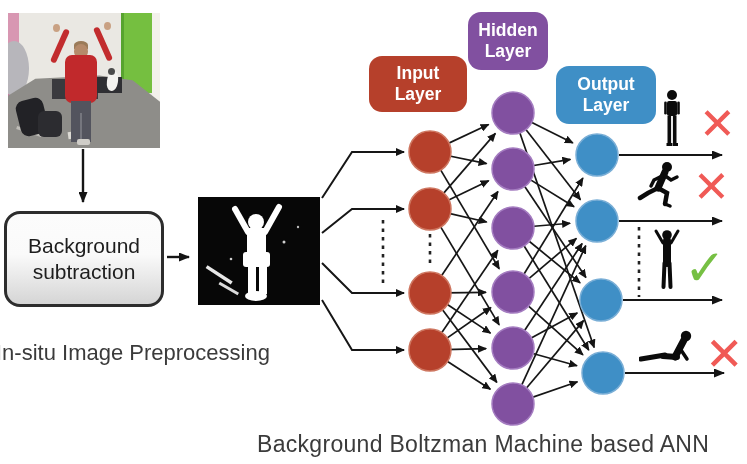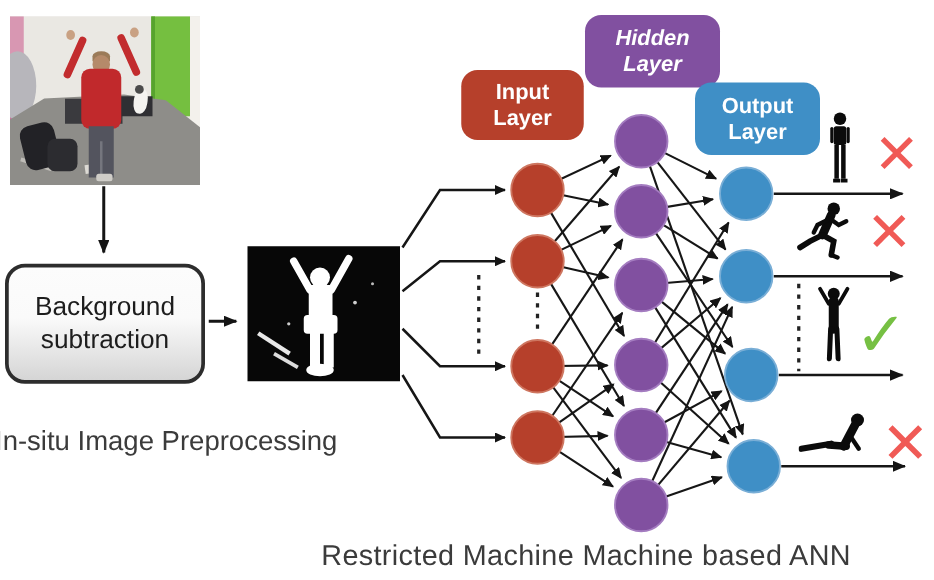--- a/index.html
+++ b/index.html
@@ -52,21 +52,21 @@
   .maskimg{left:198px;top:197px;width:122px;height:108px;background:#070707;}
   .maskimg svg{position:static;display:block;}
 
   
   #net-svg{left:0;top:0;width:747px;height:464px;pointer-events:none;}
 
   
   .badge{color:#fff;font-weight:bold;font-size:17.5px;line-height:1.18;text-align:center;
          display:flex;align-items:center;justify-content:center;border-radius:13px;padding:4px 8px;}
   .badge-input{left:369px;top:56px;width:98px;height:56px;}
-  .badge-hidden{left:468px;top:12px;width:108px;height:58px;font-style:italic;}
+  .badge-hidden{left:468px;top:12px;width:80px;height:58px;}
   .badge-output{left:556px;top:66px;width:100px;height:58px;}
 
   
   .pose svg{position:static;display:block;}
   .pose-standing{left:659px;top:89px;}
   .pose-running{left:637px;top:160px;}
   .pose-armsup{left:653px;top:227px;}
   .pose-lying{left:639px;top:327px;}
 
   
@@ -108,21 +108,21 @@
     <div class="ph-legs"></div>
     <div class="ph-leggap"></div>
     <div class="ph-shoe"></div>
   </div>
 
   <div class="bs-box">
     <span>Background subtraction</span>
   </div>
 
   <div class="caption caption-left">In-situ Image Preprocessing</div>
-  <div class="caption caption-bottom">Restricted Machine Machine based ANN</div>
+  <div class="caption caption-bottom">Background Boltzman Machine based ANN</div>
 
   <div class="maskimg">
     <svg viewBox="0 0 122 108" width="122" height="108">
       <line x1="37" y1="12" x2="50" y2="35" stroke="#fff" stroke-width="6" stroke-linecap="round"></line>
       <line x1="81" y1="10" x2="67" y2="35" stroke="#fff" stroke-width="6" stroke-linecap="round"></line>
       <circle cx="58" cy="25" r="8" fill="#fff"></circle>
       <rect x="49" y="31" width="19" height="26" fill="#fff"></rect>
       <rect x="45" y="55" width="27" height="15" rx="3" fill="#fff"></rect>
       <rect x="50" y="69" width="8" height="28" fill="#fff"></rect>
       <rect x="61" y="69" width="8" height="28" fill="#fff"></rect>

